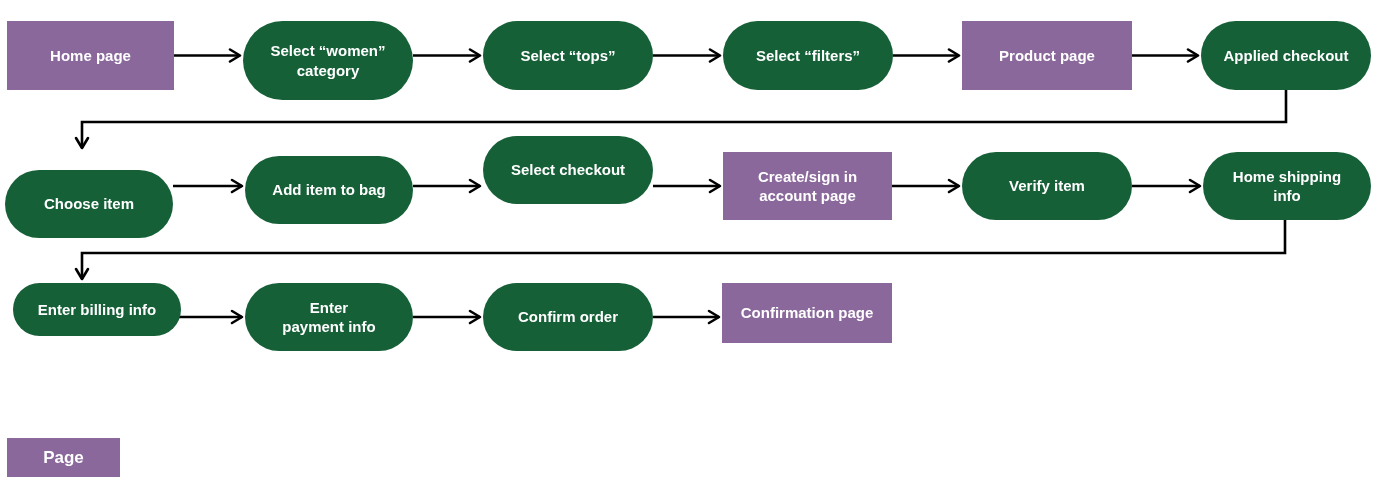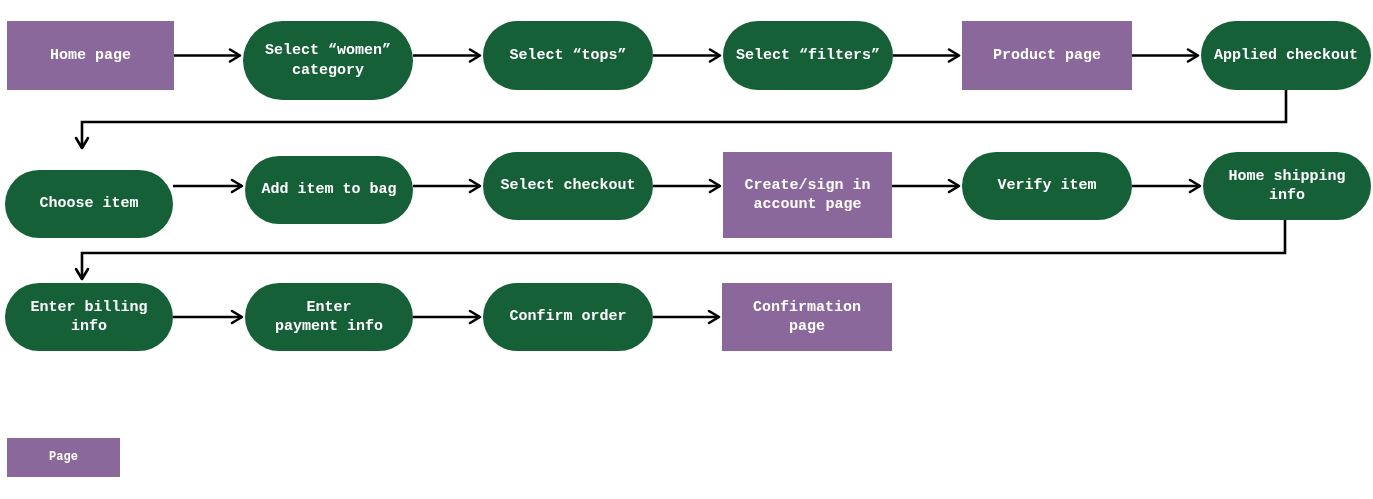--- a/index.html
+++ b/index.html
@@ -1,31 +1,31 @@
 <!DOCTYPE html>
 <html style="--page-fill: #8b689c; --action-fill: #166038; --label-text: #ffffff; --connector: #000000; --background: #ffffff;"><head>
 <meta charset="utf-8">
 <style>
   html,body{margin:0;padding:0;background:#fff;}
   .canvas{
     position:relative;width:1373px;height:499px;
     background:var(--background,#ffffff);overflow:hidden;
-    font-family:Liberation Mono, monospace;
+    font-family:Liberation Sans, sans-serif;
   }
   svg.connectors{position:absolute;left:0;top:0;width:1373px;height:499px;}
   .node{
     position:absolute;box-sizing:border-box;
     display:flex;align-items:center;justify-content:center;
     text-align:center;color:var(--label-text,#ffffff);
     font-size:15px;font-weight:600;line-height:1.27;
     white-space:pre-line;padding:0 10px;
   }
   .page{background:var(--page-fill,#8b689c);}
   .action{background:var(--action-fill,#166038);border-radius:999px;}
-  .legend-swatch{font-size:12px;}
+  .legend-swatch{font-size:17px;}
 </style>
 </head>
 <body>
 
 <div class="canvas">
 
   <svg class="connectors" viewBox="0 0 1373 499">
     <defs>
       <marker id="arrowhead" markerUnits="userSpaceOnUse" markerWidth="16" markerHeight="16" viewBox="0 0 16 16" refX="13" refY="8" orient="auto">
         <path d="M3 2 L13 8 L3 14" fill="none" stroke="#000000" stroke-width="2.6" stroke-linecap="round" stroke-linejoin="round"></path>
@@ -58,28 +58,28 @@
   <div class="node page" style="left:7px;top:21px;width:167px;height:69px">Home page</div>
   <div class="node action" style="left:243px;top:21px;width:170px;height:79px">Select “women”
 category</div>
   <div class="node action" style="left:483px;top:21px;width:170px;height:69px">Select “tops”</div>
   <div class="node action" style="left:723px;top:21px;width:170px;height:69px">Select “filters”</div>
   <div class="node page" style="left:962px;top:21px;width:170px;height:69px">Product page</div>
   <div class="node action" style="left:1201px;top:21px;width:170px;height:69px">Applied checkout</div>
 
   <div class="node action" style="left:5px;top:170px;width:168px;height:68px">Choose item</div>
   <div class="node action" style="left:245px;top:156px;width:168px;height:68px">Add item to bag</div>
-  <div class="node action" style="left:483px;top:152px;width:170px;height:68px">Select checkout</div>
-  <div class="node page" style="left:723px;top:152px;width:169px;height:86px">Create/sign in
+  <div class="node action" style="left:483px;top:136px;width:170px;height:68px">Select checkout</div>
+  <div class="node page" style="left:723px;top:152px;width:169px;height:68px">Create/sign in
 account page</div>
   <div class="node action" style="left:962px;top:152px;width:170px;height:68px">Verify item</div>
   <div class="node action" style="left:1203px;top:152px;width:168px;height:68px">Home shipping
 info</div>
 
-  <div class="node action" style="left:5px;top:283px;width:168px;height:68px">Enter billing info</div>
+  <div class="node action" style="left:13px;top:283px;width:168px;height:53px">Enter billing info</div>
   <div class="node action" style="left:245px;top:283px;width:168px;height:68px">Enter
 payment info</div>
   <div class="node action" style="left:483px;top:283px;width:170px;height:68px">Confirm order</div>
-  <div class="node page" style="left:722px;top:283px;width:170px;height:68px">Confirmation page</div>
+  <div class="node page" style="left:722px;top:283px;width:170px;height:60px">Confirmation page</div>
 
   <div class="node page legend-swatch" style="left:7px;top:438px;width:113px;height:39px">Page</div>
 
 </div>
 
 </body></html>

